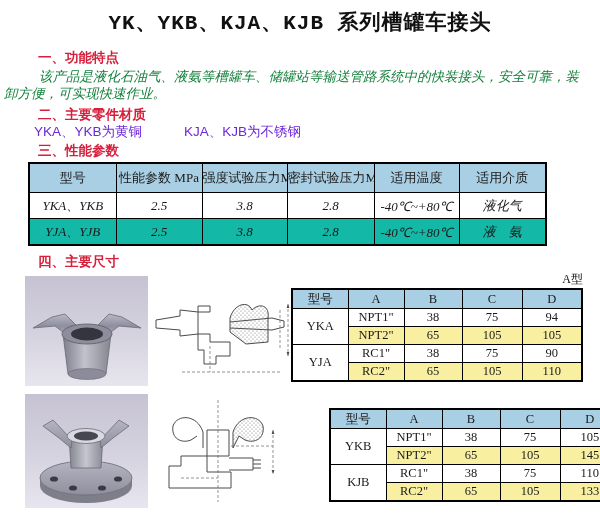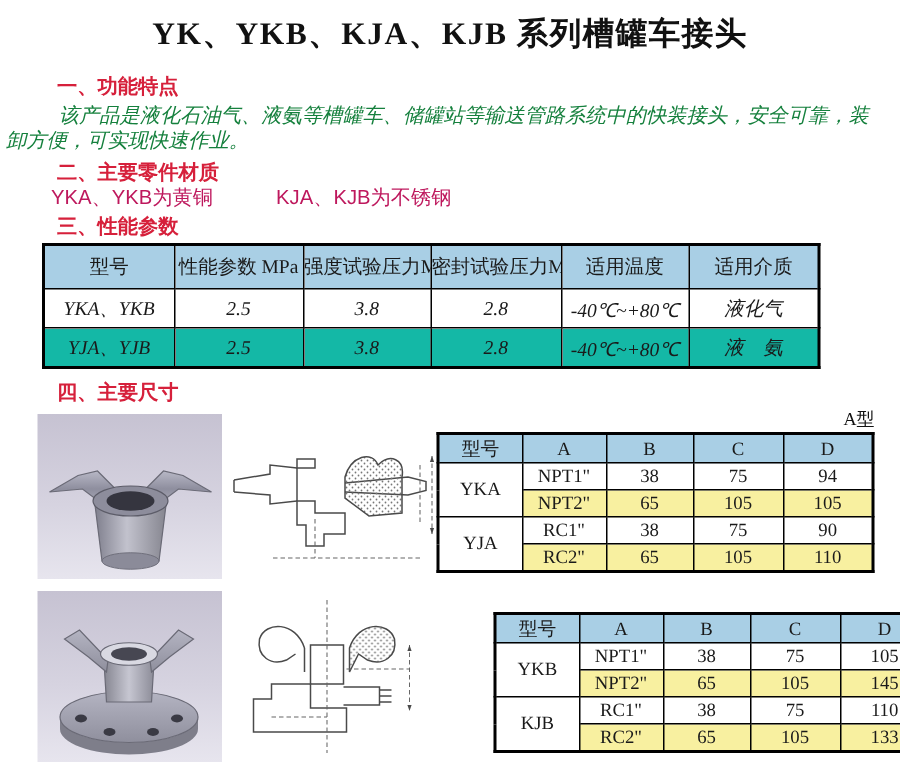--- a/index.html
+++ b/index.html
@@ -2,36 +2,36 @@
 <html><head>
 <meta charset="utf-8">
 <style>
   html,body{margin:0;padding:0;background:#ffffff;}
   .page{
     position:relative;width:600px;height:516px;background:#ffffff;
     font-family:"Liberation Sans",sans-serif;color:#1a1a1a;overflow:hidden;
   }
   .doc-title{
     margin:8px 0 0 0;text-align:center;font-size:21px;font-weight:bold;
-    letter-spacing:1px;color:#111;font-family:Liberation Serif, serif;
+    letter-spacing:1px;color:#111;font-family:Liberation Mono, monospace;
   }
   .sec-heading{
     color:#d6203b;font-weight:bold;font-size:13.5px;line-height:17px;
     margin:0 0 0 38px;
   }
   .sec-heading.h1{margin-top:13px;}
   .sec-heading.h2{margin-top:4px;}
   .sec-heading.h3{margin-top:2px;}
   .sec-heading.h4{margin-top:7px;}
   .feature-text{
     font-size:13.5px;line-height:17px;margin:2px 20px 0 4px;
     text-indent:2.6em;color:#15803d;font-style:italic;
   }
   .materials{
-    display:flex;gap:42px;font-size:13.5px;line-height:17px;margin:0 0 0 34px;color:#be185d;
+    display:flex;gap:42px;font-size:13.5px;line-height:17px;margin:0 0 0 34px;color:#6d28d9;
   }
   
   table{border-collapse:collapse;table-layout:fixed;}
   .perf-table{
     margin:3px 0 0 28px;width:517px;border:2px solid #000;
     font-family:"Liberation Serif",serif;
   }
   .perf-table th,.perf-table td{
     border:1px solid #000;text-align:center;vertical-align:middle;
     font-size:13px;padding:0;overflow:hidden;white-space:nowrap;

